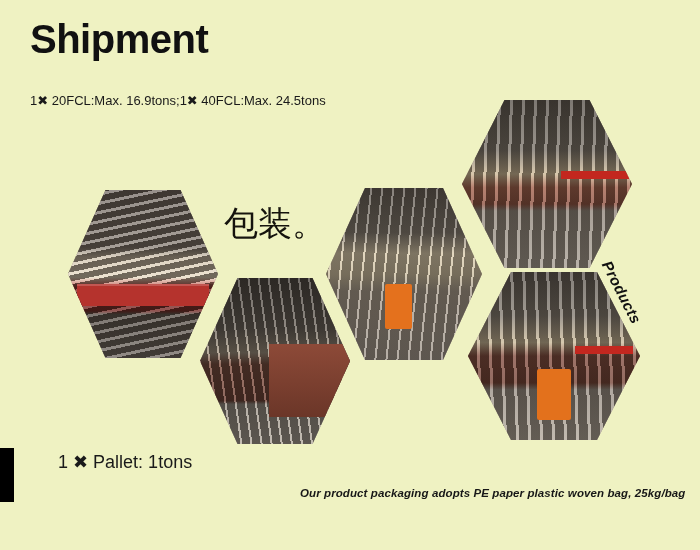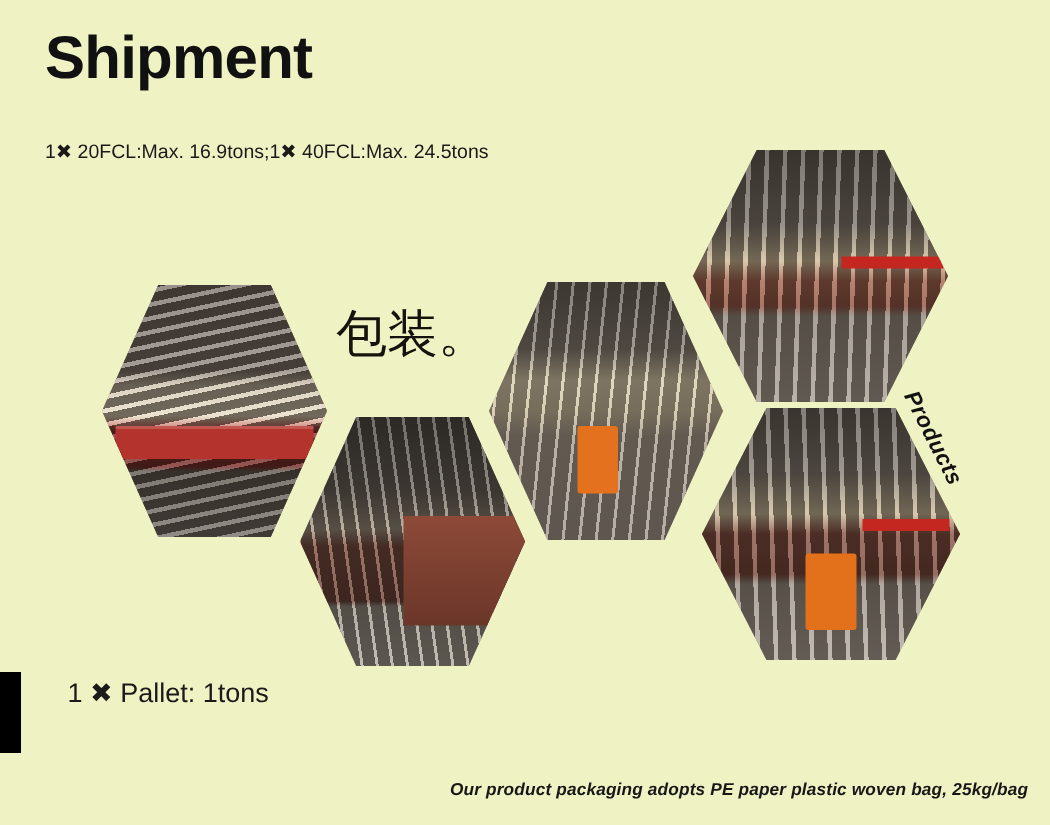--- a/index.html
+++ b/index.html
@@ -39,39 +39,38 @@
     top: 93px;
     font-size: 13px;
     color: #1a1a1a;
     line-height: 1.25;
     z-index: 40;
     white-space: nowrap;
     text-align: right;
   }
   #pallet-note {
     position: absolute;
-    left: 45px;
+    left: 58px;
     top: 451px;
     font-size: 18px;
     color: #1a1a1a;
     z-index: 40;
     white-space: nowrap;
   }
   #footnote {
     position: absolute;
     left: 300px;
     top: 487px;
     font-size: 11.5px;
     font-weight: bold;
     font-style: italic;
     color: #171717;
     z-index: 40;
     white-space: nowrap;
     letter-spacing: 0.1px;
-    margin-top: 34px;
   }
   #black-bar {
     position: absolute;
     left: 0;
     top: 448px;
     width: 14px;
     height: 54px;
     background: #000000;
     z-index: 41;
   }

